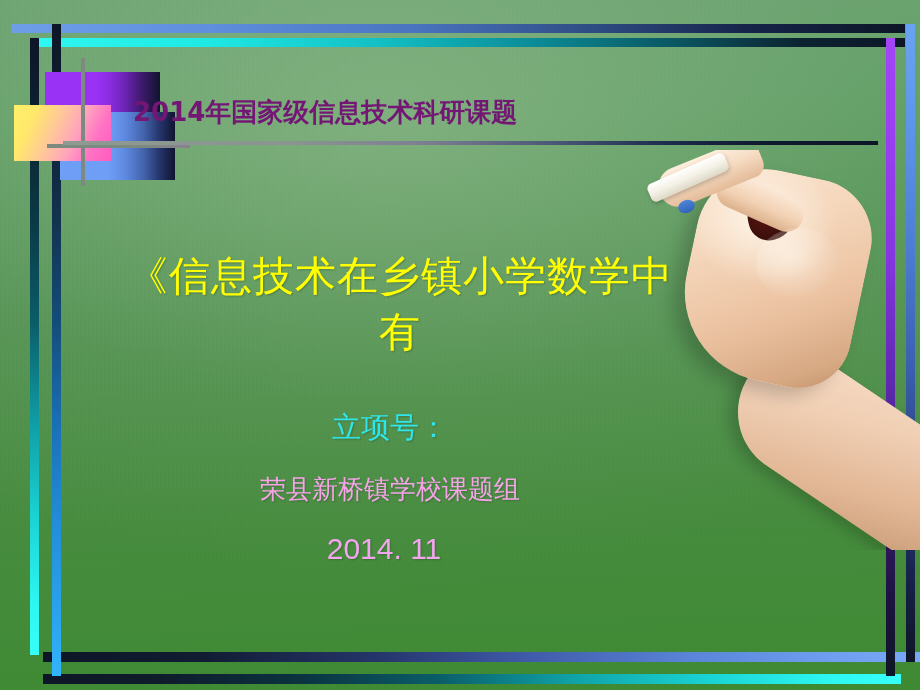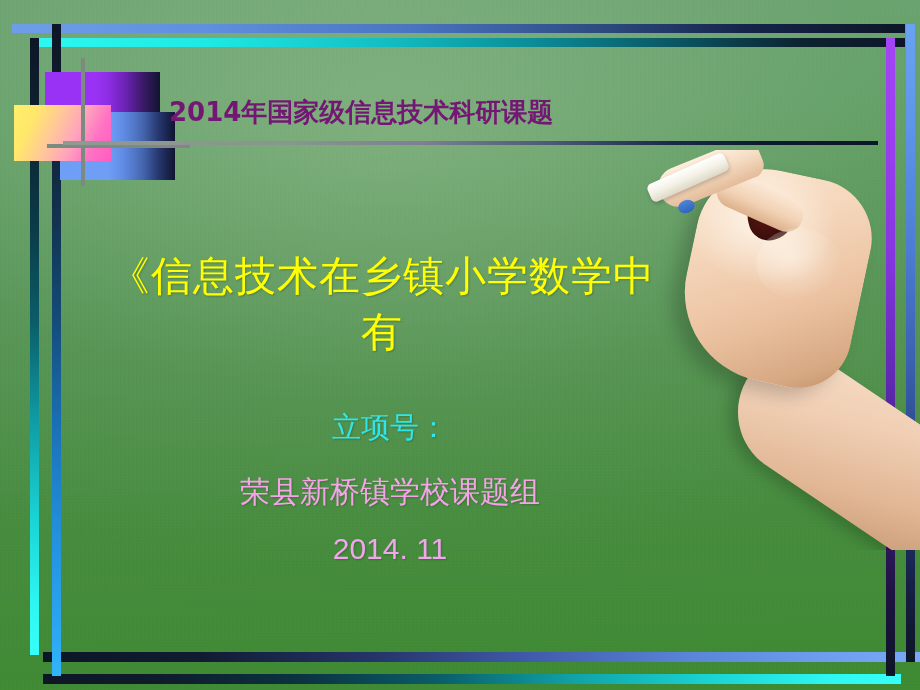--- a/index.html
+++ b/index.html
@@ -95,21 +95,20 @@
   
   #header-title {
     position: absolute;
     left: 133px; top: 95px;
     font-size: 26px;
     font-weight: bold;
     color: #741674;
     letter-spacing: 0px;
     white-space: nowrap;
     font-family: "DejaVu Sans", "Liberation Sans", sans-serif;
-    margin-left: 36px;
   }
   #header-rule {
     position: absolute;
     left: 63px; top: 141px; width: 815px; height: 4px;
     background: linear-gradient(90deg, #8e9a92 0%, #8a9490 28%, #7e7f92 44%, #4b5876 60%, #1d2b4c 74%, #101a2e 86%, #0d1626 100%);
   }
 
   
   #hand-wrap {
     position: absolute;
@@ -184,21 +183,21 @@
   #knuckle {
     left: 126px; top: 78px;
     width: 86px; height: 72px;
     background: radial-gradient(ellipse at 40% 40%, rgba(255,250,240,.55) 0%, rgba(255,250,240,0) 70%);
     border-radius: 50%;
   }
 
   
   #main-title {
     position: absolute;
-    left: 102px; top: 248px;
+    left: 120px; top: 248px;
     width: 560px;
     text-align: center;
     color: #ffff00;
     font-size: 41px;
     line-height: 56px;
     font-family: "DejaVu Serif", "Liberation Serif", serif;
     letter-spacing: 1px;
     text-shadow: 1px 1px 2px rgba(0,0,0,.22);
   }
   #sub-label {
@@ -210,27 +209,27 @@
     font-size: 29px;
     font-family: "DejaVu Serif", "Liberation Serif", serif;
     text-shadow: 1px 1px 2px rgba(0,0,0,.20);
   }
   #org-line {
     position: absolute;
     left: 110px; top: 472px;
     width: 560px;
     text-align: center;
     color: #f6a3e8;
-    font-size: 30px;
+    font-size: 26px;
     font-family: "DejaVu Serif", "Liberation Serif", serif;
     text-shadow: 1px 1px 2px rgba(0,0,0,.20);
   }
   #date-line {
     position: absolute;
-    left: 110px; top: 532px;
+    left: 104px; top: 532px;
     width: 560px;
     text-align: center;
     color: #f2a6ee;
     font-size: 30px;
     font-family: "Liberation Sans", "DejaVu Sans", sans-serif;
     text-shadow: 1px 1px 2px rgba(0,0,0,.20);
   }
 </style>
 </head>
 <body>

